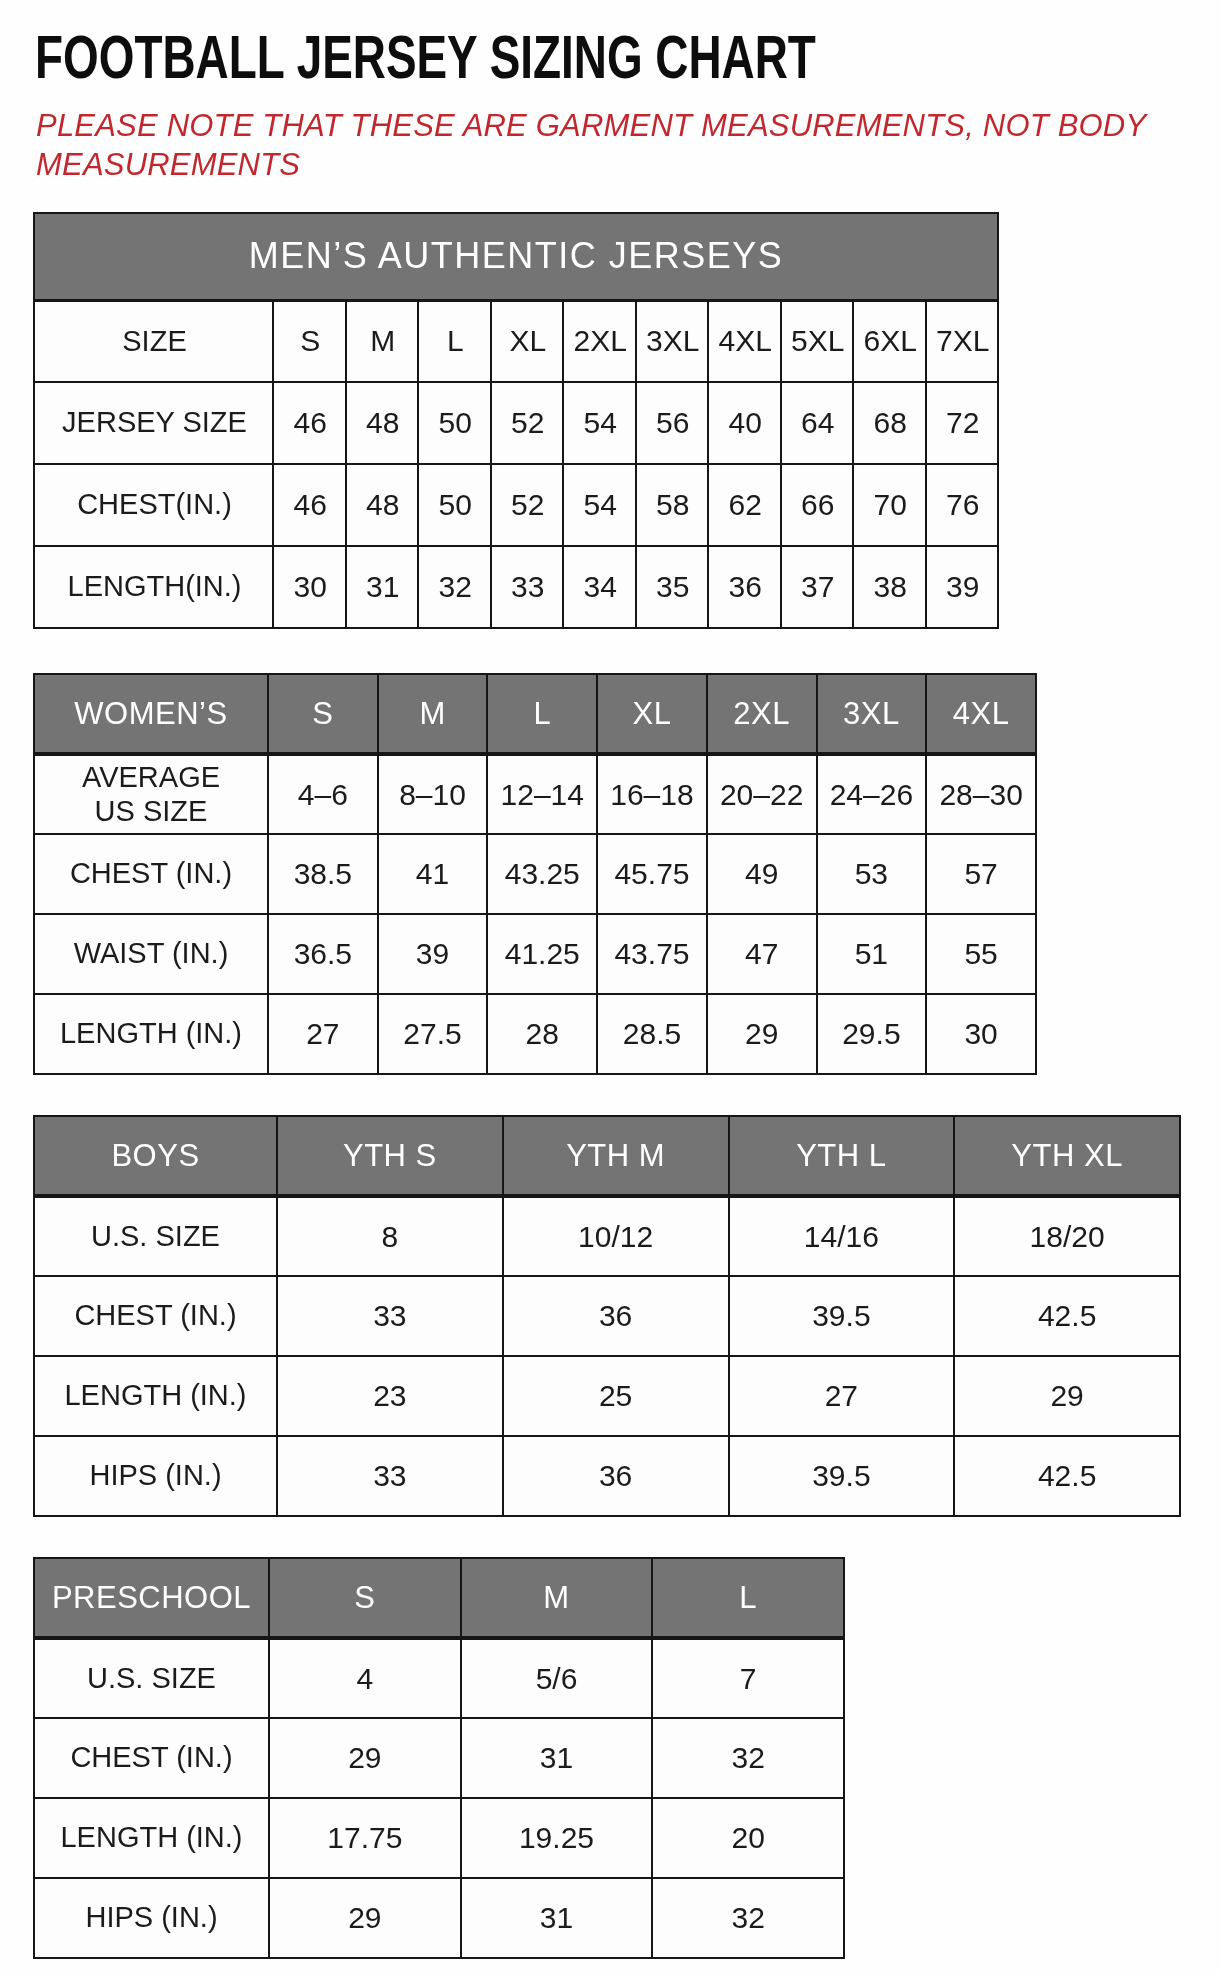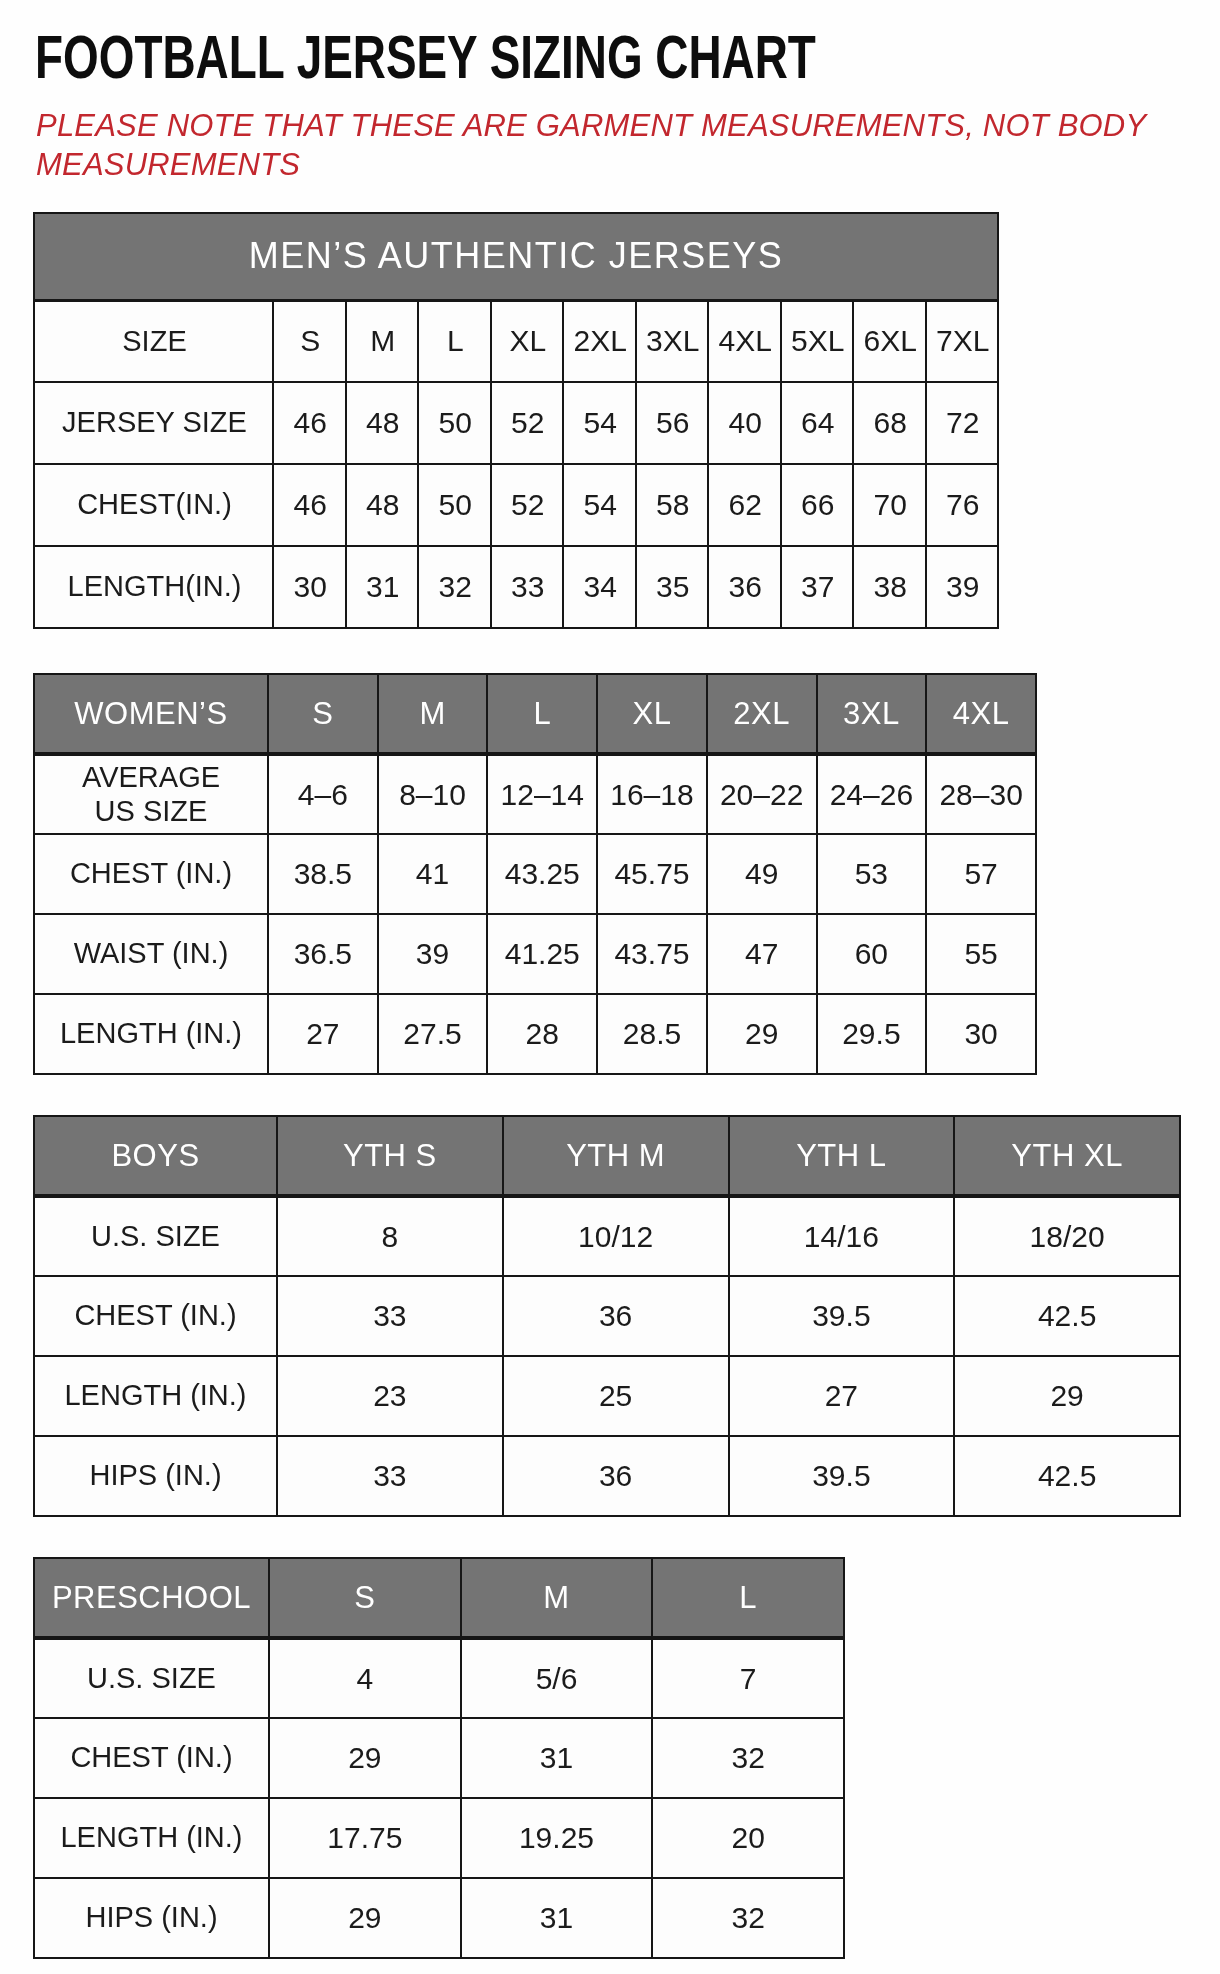--- a/index.html
+++ b/index.html
@@ -153,21 +153,21 @@
           <td>53</td>
           <td>57</td>
         </tr>
         <tr>
           <td class="row-label">WAIST (IN.)</td>
           <td>36.5</td>
           <td>39</td>
           <td>41.25</td>
           <td>43.75</td>
           <td>47</td>
-          <td>60</td>
+          <td>51</td>
           <td>55</td>
         </tr>
         <tr>
           <td class="row-label">LENGTH (IN.)</td>
           <td>27</td>
           <td>27.5</td>
           <td>28</td>
           <td>28.5</td>
           <td>29</td>
           <td>29.5</td>

